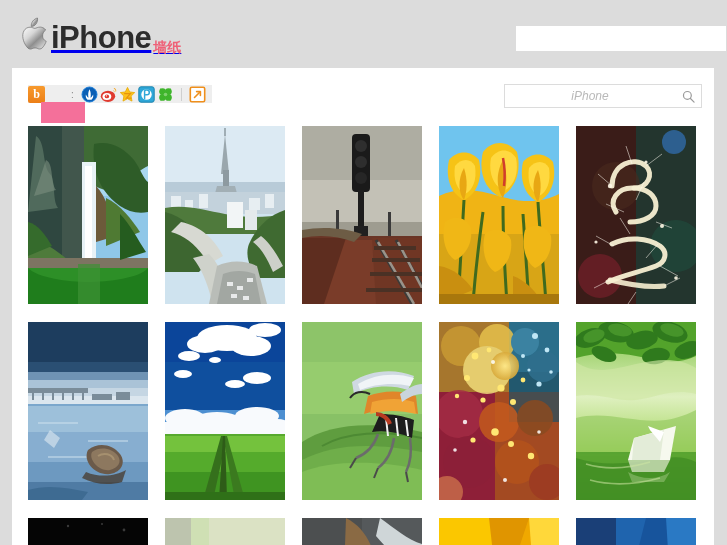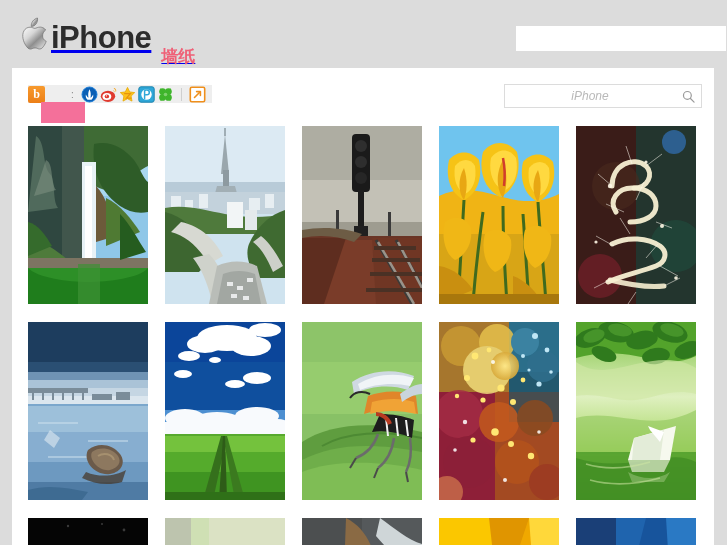--- a/index.html
+++ b/index.html
@@ -39,27 +39,27 @@
   .logo-text {
     font-size: 31px;
     font-weight: bold;
     letter-spacing: -0.5px;
     color: #2c2c2c;
     line-height: 1;
     position: relative;
     top: 2px;
   }
   .logo-cn {
-    font-size: 17px;
+    font-size: 14px;
     font-weight: bold;
     color: #ef6077;
     line-height: 1;
     position: relative;
-    top: 21px;
-    margin-left: 10px;
+    top: 12px;
+    margin-left: 2px;
     letter-spacing: 0px;
   }
   .header-banner {
     position: absolute;
     right: 1px;
     top: 26px;
     width: 210px;
     height: 25px;
     background: #ffffff;
   }

